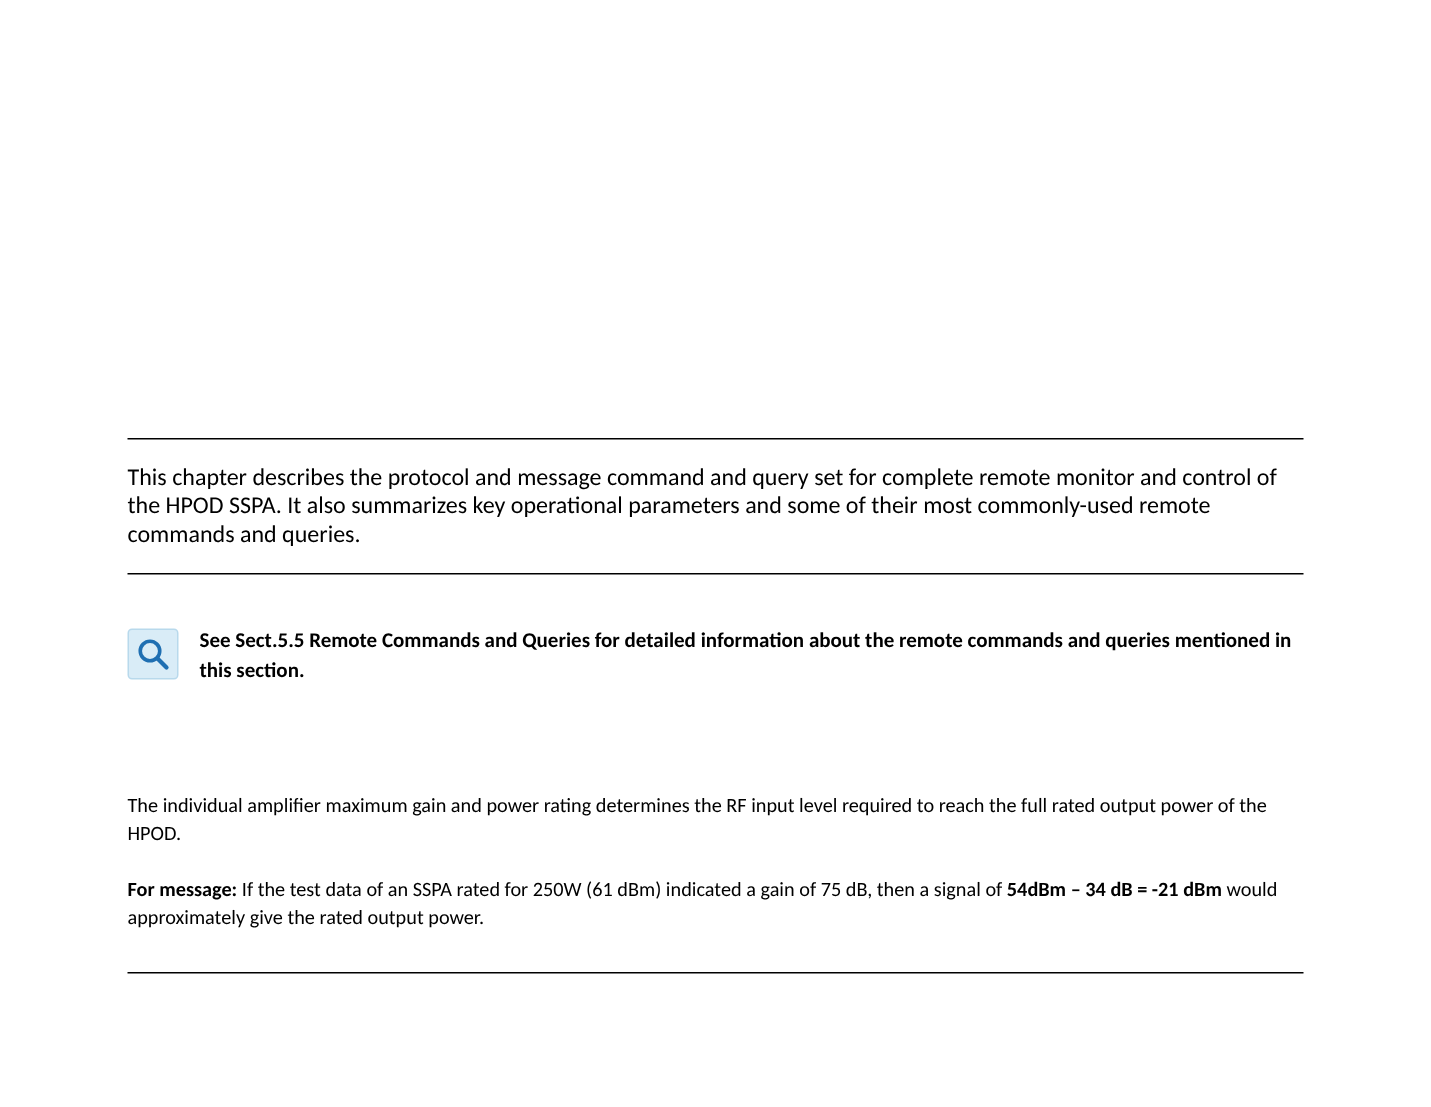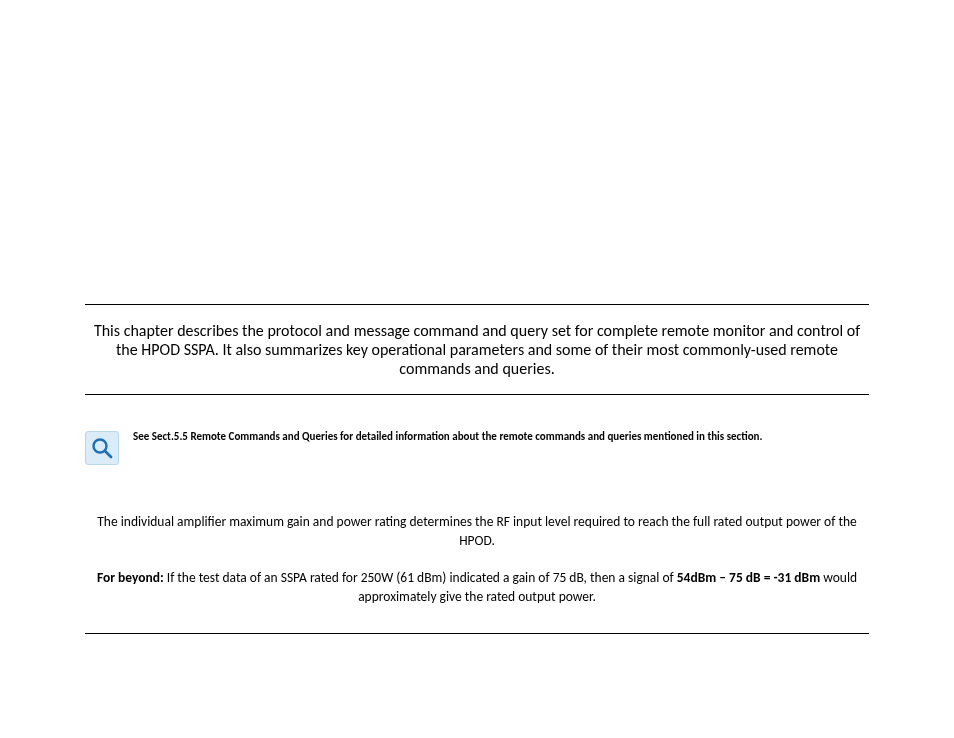--- a/index.html
+++ b/index.html
@@ -6,23 +6,22 @@
     margin: 0;
     padding: 0;
     background: #ffffff;
     font-family: Calibri, "Segoe UI", Arial, sans-serif;
     width: 954px;
     height: 738px;
     overflow: hidden;
     color: #000;
   }
   .page {
-    padding: 12px 85px;
+    padding: 0 85px;
     box-sizing: border-box;
-    text-align: center;
   }
   .hr {
     border: none;
     border-top: 1px solid #000;
     margin: 0;
   }
   .intro {
     margin-top: 292px;
     margin-bottom: 0;
   }
@@ -45,26 +44,26 @@
     align-items: center;
     justify-content: center;
     margin-right: 14px;
     margin-top: 2px;
   }
   .note-icon svg {
     width: 24px;
     height: 24px;
   }
   .note-text {
-    font-size: 11px;
+    font-size: 14px;
     font-weight: bold;
     line-height: 1.4;
   }
   .body-block {
-    margin-top: 48px;
+    margin-top: 72px;
   }
   .body-block p {
     font-size: 13.5px;
     line-height: 1.4;
     margin: 0 0 18px 0;
   }
   .after-body {
     margin-top: 26px;
   }
   .bold { font-weight: bold; }
@@ -86,19 +85,19 @@
         <circle cx="10" cy="10" r="6.5" fill="none" stroke="#1f6fb2" stroke-width="2.4"></circle>
         <line x1="15" y1="15" x2="21" y2="21" stroke="#1f6fb2" stroke-width="2.8" stroke-linecap="round"></line>
       </svg>
     </div>
     <div class="note-text">See Sect.5.5 Remote Commands and Queries for detailed information about the remote commands and queries mentioned in this section.</div>
   </div>
 
   <div class="body-block">
     <p>The individual amplifier maximum gain and power rating determines the RF input level required to reach the full rated output power of the HPOD.</p>
     <p>
-      <span class="bold">For beyond:</span><span> If the test data of an SSPA rated for 250W (61 dBm) indicated a gain of 75 dB, then a signal of </span><span class="bold">54dBm – 75 dB = -31 dBm</span><span> would approximately give the rated output power.</span>
+      <span class="bold">For message:</span><span> If the test data of an SSPA rated for 250W (61 dBm) indicated a gain of 75 dB, then a signal of </span><span class="bold">54dBm – 34 dB = -21 dBm</span><span> would approximately give the rated output power.</span>
     </p>
   </div>
 
   <hr class="hr after-body">
 
 </div>
 
 </body></html>

